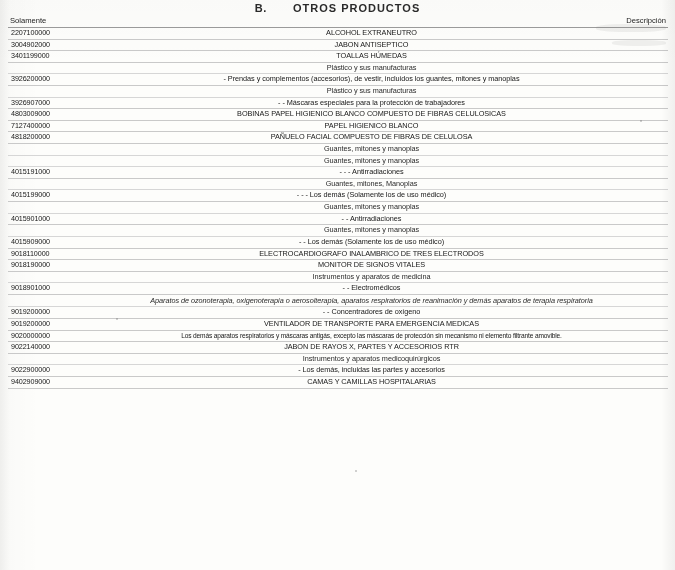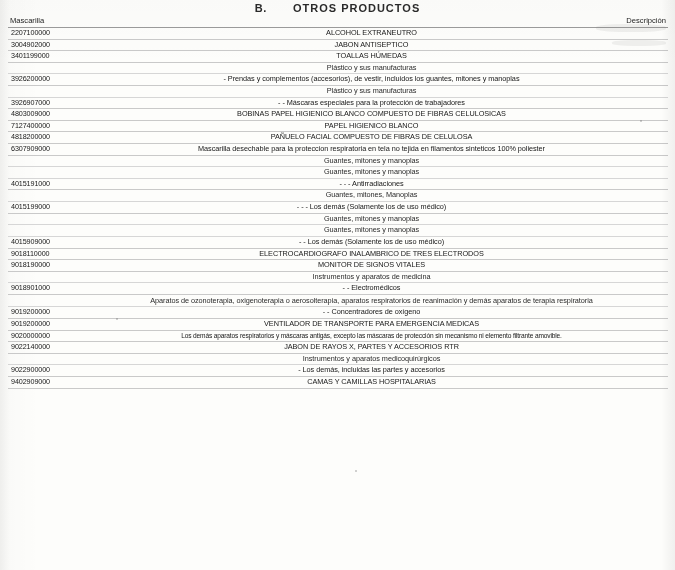--- a/index.html
+++ b/index.html
@@ -92,20 +92,21 @@
   }
   tr.sub td {
     border-bottom: 1px solid #d6d6d6;
   }
   td.desc.small {
     font-size: 6.6px;
     letter-spacing: -0.15px;
   }
   td.desc.twoline {
     line-height: 1.3;
+    font-style: italic;
   }
   
   .speck {
     position: absolute;
     background: rgba(80,80,80,0.35);
     border-radius: 50%;
     pointer-events: none;
   }
   .smudge {
     position: absolute;
@@ -137,21 +138,21 @@
     <span class="lbl">B.</span><span class="ttl">OTROS PRODUCTOS</span>
   </div>
 
   <table class="tariff">
     <colgroup>
       <col class="c-code">
       <col class="c-desc">
     </colgroup>
     <thead>
       <tr>
-        <th class="h-code">Mascarilla</th>
+        <th class="h-code">Solamente</th>
         <th class="h-desc">Descripción</th>
       </tr>
     </thead>
     <tbody>
         <tr>
           <td class="code">2207100000</td>
           <td class="desc">ALCOHOL EXTRANEUTRO</td>
         </tr>
         <tr>
           <td class="code">3004902000</td>
@@ -182,24 +183,20 @@
           <td class="desc">BOBINAS PAPEL HIGIENICO BLANCO COMPUESTO DE FIBRAS CELULOSICAS</td>
         </tr>
         <tr>
           <td class="code">7127400000</td>
           <td class="desc">PAPEL HIGIENICO BLANCO</td>
         </tr>
         <tr>
           <td class="code">4818200000</td>
           <td class="desc">PAÑUELO FACIAL COMPUESTO DE FIBRAS DE CELULOSA</td>
         </tr>
-        <tr>
-          <td class="code">6307909000</td>
-          <td class="desc">Mascarilla desechable para la proteccion respiratoria en tela no tejida en filamentos sinteticos 100% poliester</td>
-        </tr>
         <tr class="sub">
           <td class="code"></td>
           <td class="desc">Guantes, mitones y manoplas</td>
         </tr>
         <tr class="sub">
           <td class="code"></td>
           <td class="desc">Guantes, mitones y manoplas</td>
         </tr>
         <tr>
           <td class="code">4015191000</td>
@@ -209,20 +206,24 @@
           <td class="code"></td>
           <td class="desc">Guantes, mitones, Manoplas</td>
         </tr>
         <tr>
           <td class="code">4015199000</td>
           <td class="desc">- - - Los demás (Solamente los de uso médico)</td>
         </tr>
         <tr class="sub">
           <td class="code"></td>
           <td class="desc">Guantes, mitones y manoplas</td>
+        </tr>
+        <tr>
+          <td class="code">4015901000</td>
+          <td class="desc">- - Antirradiaciones</td>
         </tr>
         <tr class="sub">
           <td class="code"></td>
           <td class="desc">Guantes, mitones y manoplas</td>
         </tr>
         <tr>
           <td class="code">4015909000</td>
           <td class="desc">- - Los demás (Solamente los de uso médico)</td>
         </tr>
         <tr>

